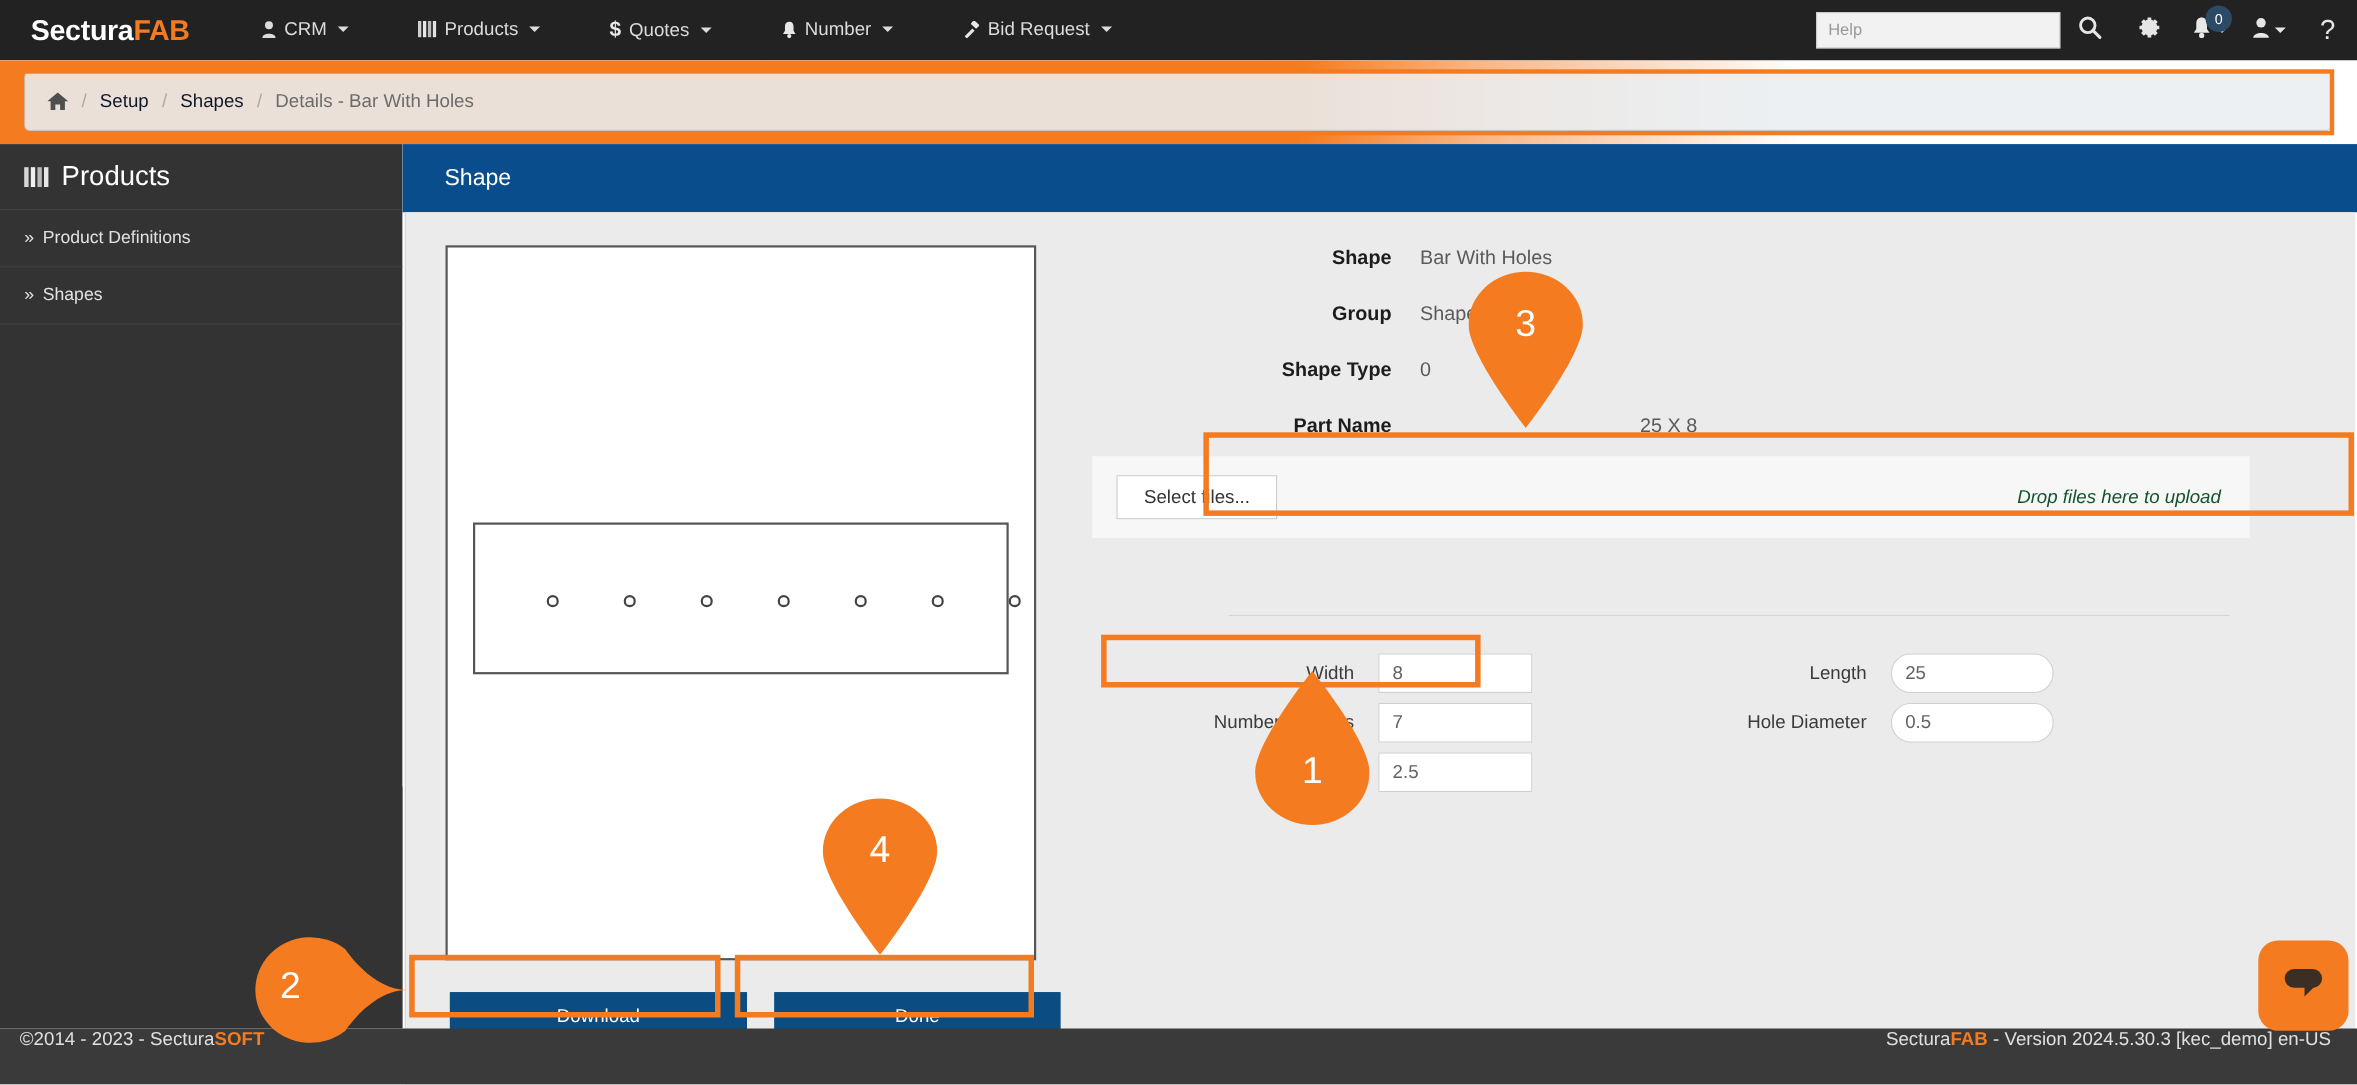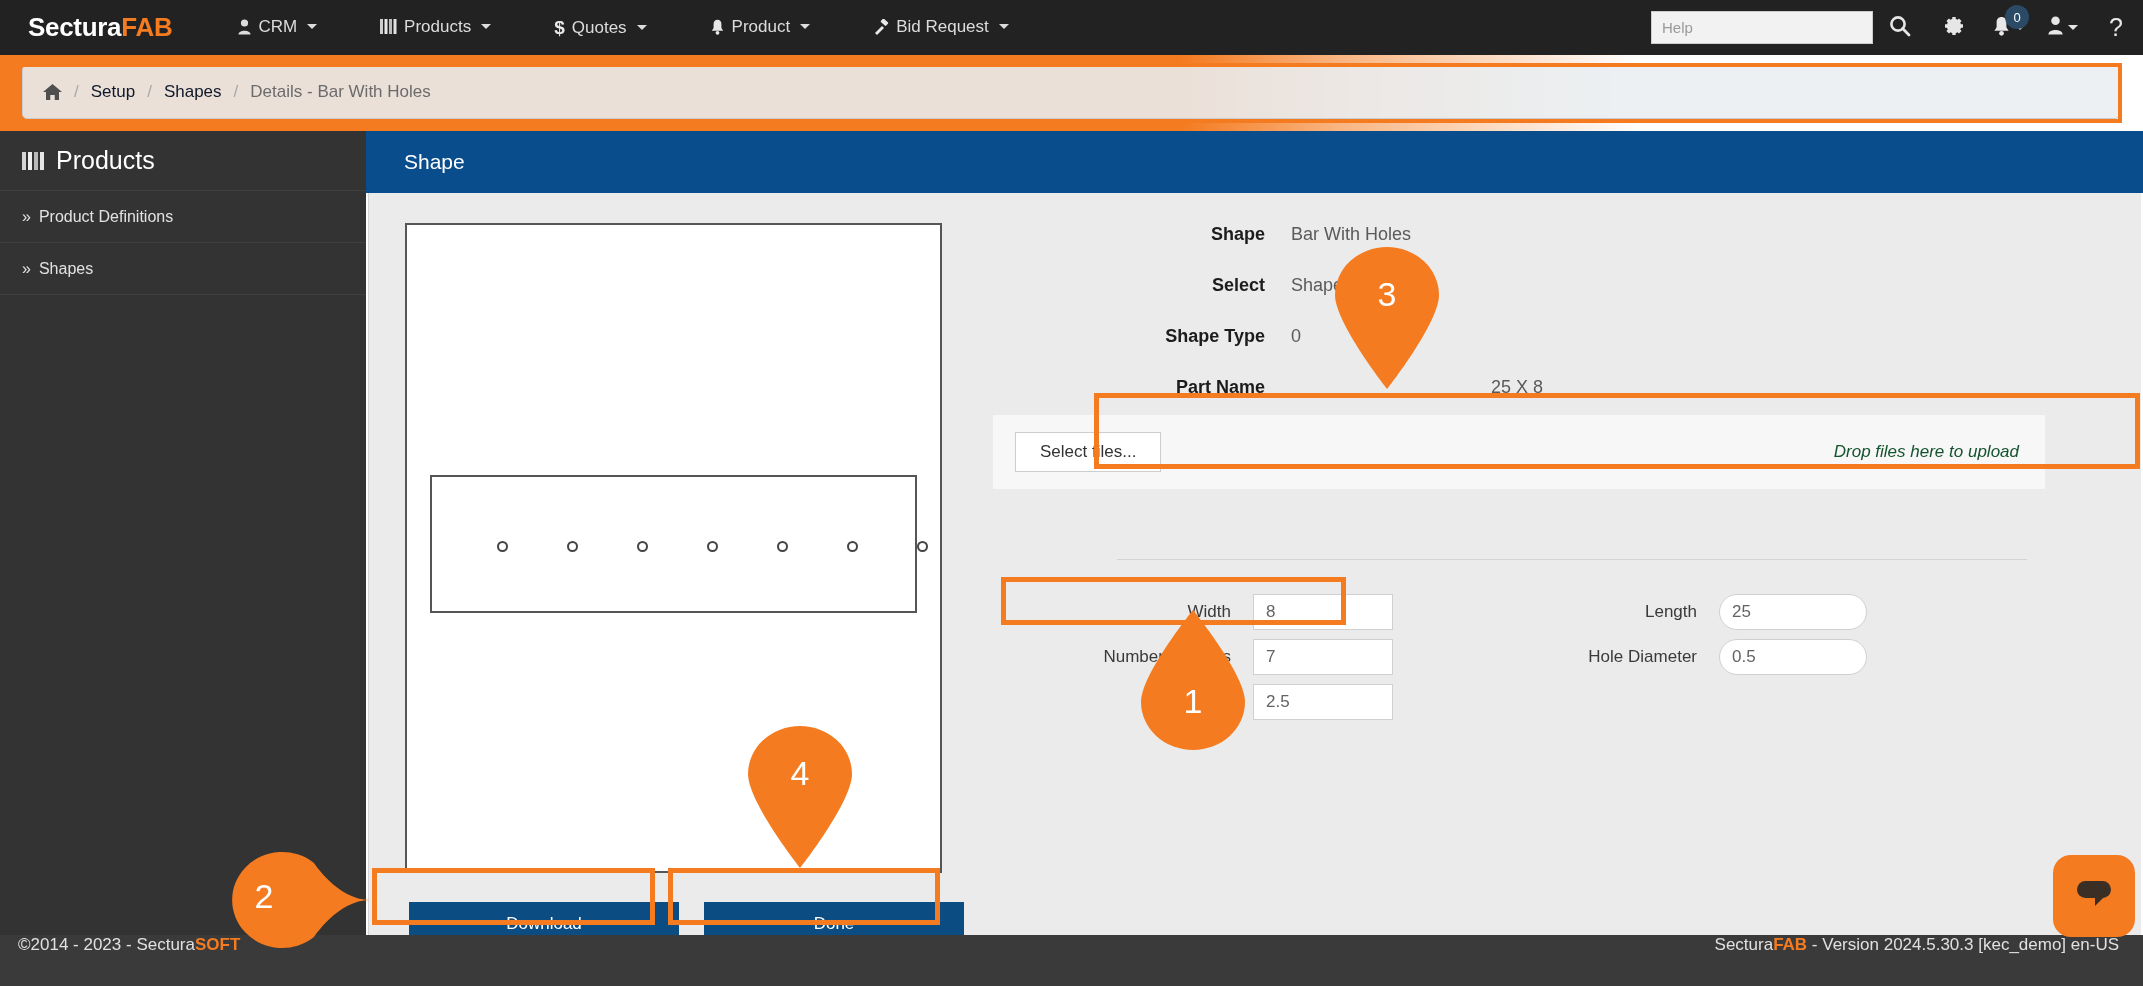--- a/index.html
+++ b/index.html
@@ -292,21 +292,21 @@
         <span class="caret"></span>
       </div>
 
       <div class="nav-item">
         <span class="nav-icon">
           <svg width="15" height="16" viewBox="0 0 15 16">
               <path d="M7.5 0.8 C5 0.8 3.6 2.5 3.6 5 V9 L1.8 11.8 H13.2 L11.4 9 V5 C11.4 2.5 10 0.8 7.5 0.8 Z" fill="#e8e8e8"></path>
               <circle cx="7.5" cy="13.8" r="1.9" fill="#e8e8e8"></circle>
             </svg>
         </span>
-        <span>Product</span>
+        <span>Number</span>
         <span class="caret"></span>
       </div>
 
       <div class="nav-item">
         <span class="nav-icon">
           <svg width="16" height="16" viewBox="0 0 16 16">
               <path d="M2 14 L9 7 L11 9 L4 16 Z" fill="#e8e8e8"></path>
               <rect x="8" y="1" width="7" height="4.5" rx="1" transform="rotate(42 11.5 3.2)" fill="#e8e8e8"></rect>
             </svg>
         </span>
@@ -416,21 +416,21 @@
 
       <div class="btn-blue" id="done-btn">Done</div>
       <div class="btn-blue" id="download-btn">Download</div>
 
       <div class="info-rows">
         <div class="info-row">
           <div class="info-label">Shape</div>
           <div class="info-value">Bar With Holes</div>
         </div>
         <div class="info-row">
-          <div class="info-label">Select</div>
+          <div class="info-label">Group</div>
           <div class="info-value">Shape</div>
         </div>
         <div class="info-row">
           <div class="info-label">Shape Type</div>
           <div class="info-value">0</div>
         </div>
         <div class="info-row">
           <div class="info-label">Part Name</div>
           <div class="info-value far">25 X 8</div>
         </div>

